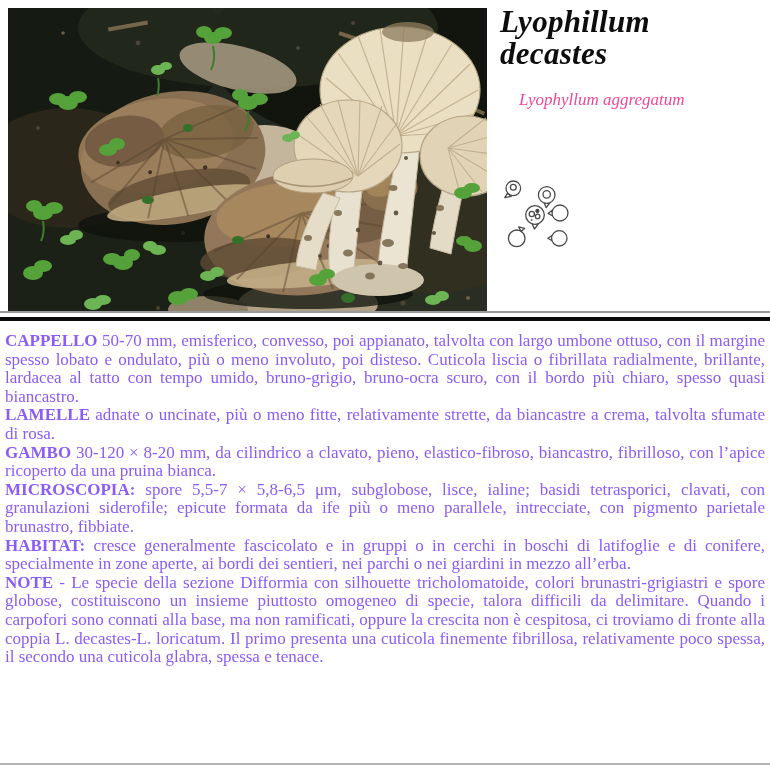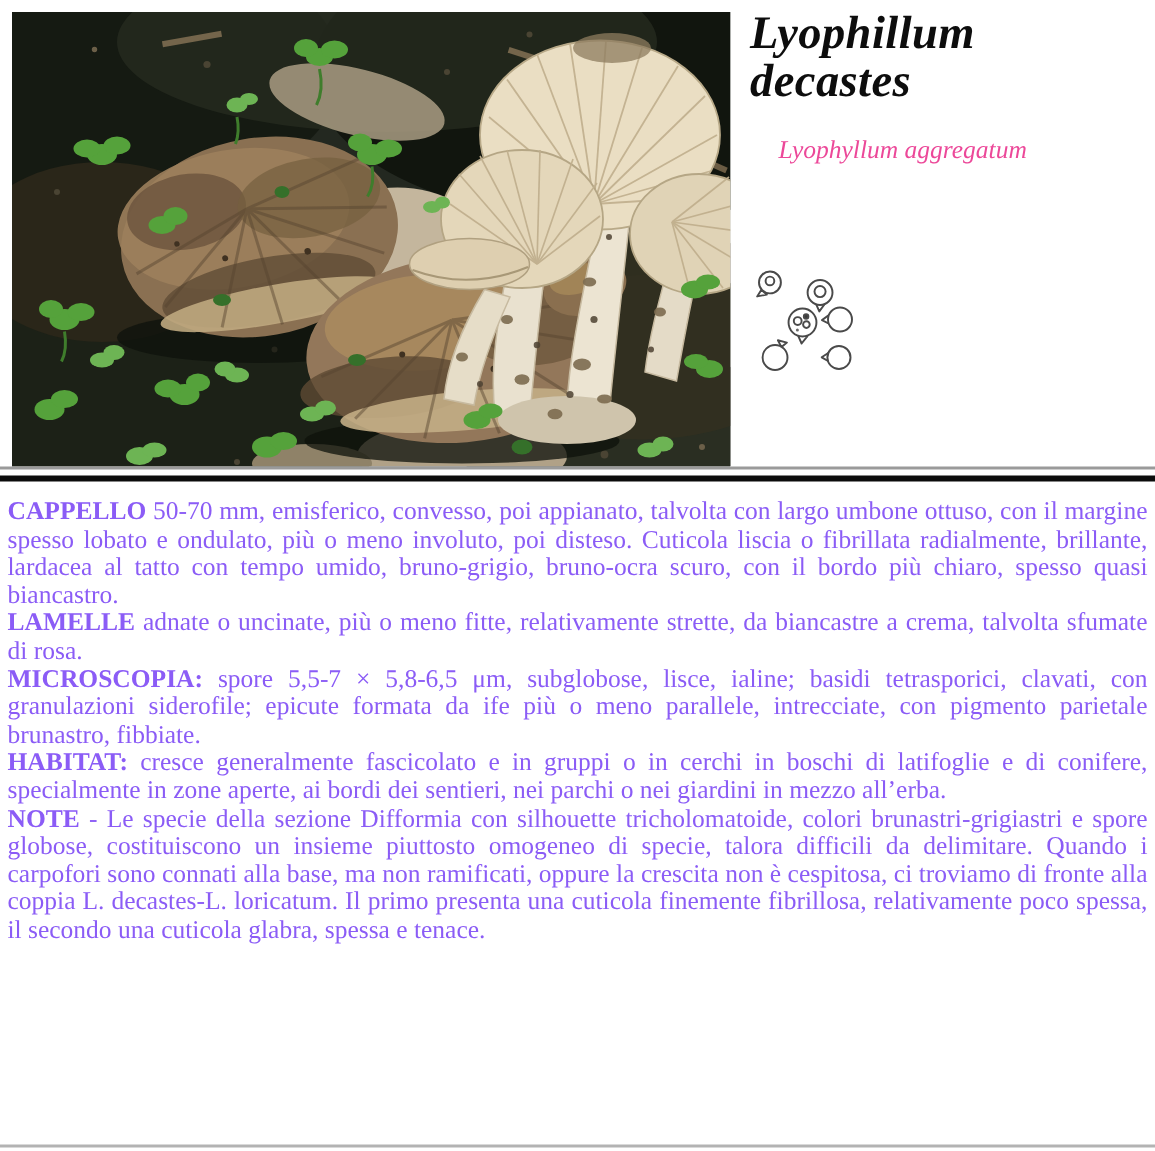--- a/index.html
+++ b/index.html
@@ -332,19 +332,20 @@
       </g>
     </svg>
   </div>
 
   <div class="rule-thin"></div>
   <div class="rule-thick"></div>
 
   <div class="article">
       <p><span class="b">CAPPELLO</span><span> 50-70 mm, emisferico, convesso, poi appianato, talvolta con largo umbone ottuso, con il margine spesso lobato e ondulato, più o meno involuto, poi disteso. Cuticola liscia o fibrillata radialmente, brillante, lardacea al tatto con tempo umido, bruno-grigio, bruno-ocra scuro, con il bordo più chiaro, spesso quasi biancastro.</span></p>
       <p><span class="b">LAMELLE</span><span> adnate o uncinate, più o meno fitte, relativamente strette, da biancastre a crema, talvolta sfumate di rosa.</span></p>
+      <p><span class="b">GAMBO</span><span> 30-120 × 8-20 mm, da cilindrico a clavato, pieno, elastico-fibroso, biancastro, fibrilloso, con l’apice ricoperto da una pruina bianca.</span></p>
       <p><span class="b">MICROSCOPIA:</span><span> spore 5,5-7 × 5,8-6,5 μm, subglobose, lisce, ialine; basidi tetrasporici, clavati, con granulazioni siderofile; epicute formata da ife più o meno parallele, intrecciate, con pigmento parietale brunastro, fibbiate.</span></p>
       <p><span class="b">HABITAT:</span><span> cresce generalmente fascicolato e in gruppi o in cerchi in boschi di latifoglie e di conifere, specialmente in zone aperte, ai bordi dei sentieri, nei parchi o nei giardini in mezzo all’erba.</span></p>
       <p><span class="b">NOTE</span><span> - Le specie della sezione </span><span class="i">Difformia</span><span> con silhouette tricholomatoide, colori brunastri-grigiastri e spore globose, costituiscono un insieme piuttosto omogeneo di specie, talora difficili da delimitare. Quando i carpofori sono connati alla base, ma non ramificati, oppure la crescita non è cespitosa, ci troviamo di fronte alla coppia </span><span class="i">L. decastes-L. loricatum</span><span>. Il primo presenta una cuticola finemente fibrillosa, relativamente poco spessa, il secondo una cuticola glabra, spessa e tenace.</span></p>
     </div>
 
   <div class="rule-bottom"></div>
 </div>
 
 </body></html>

